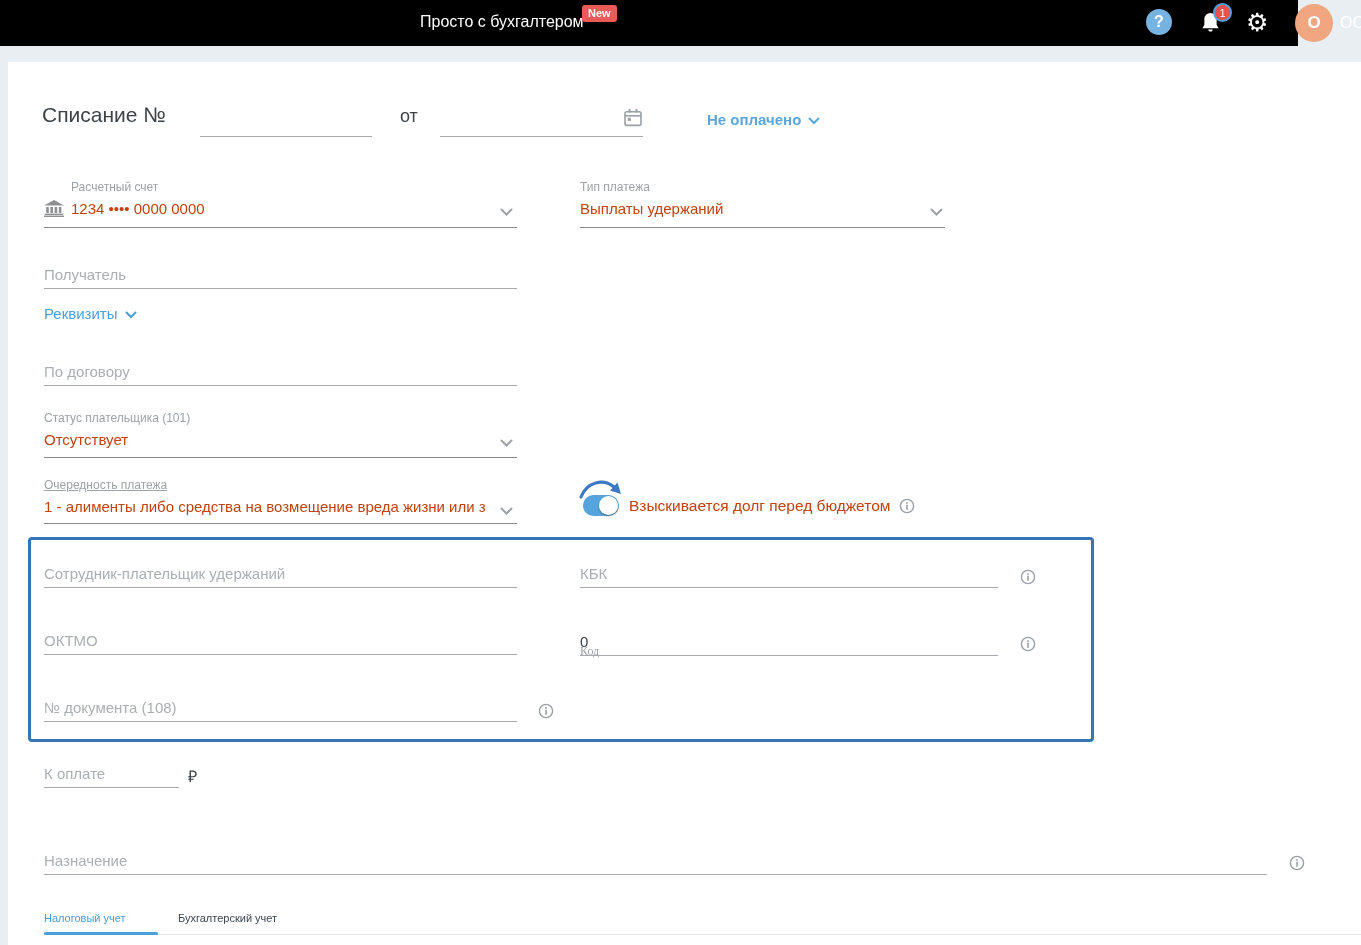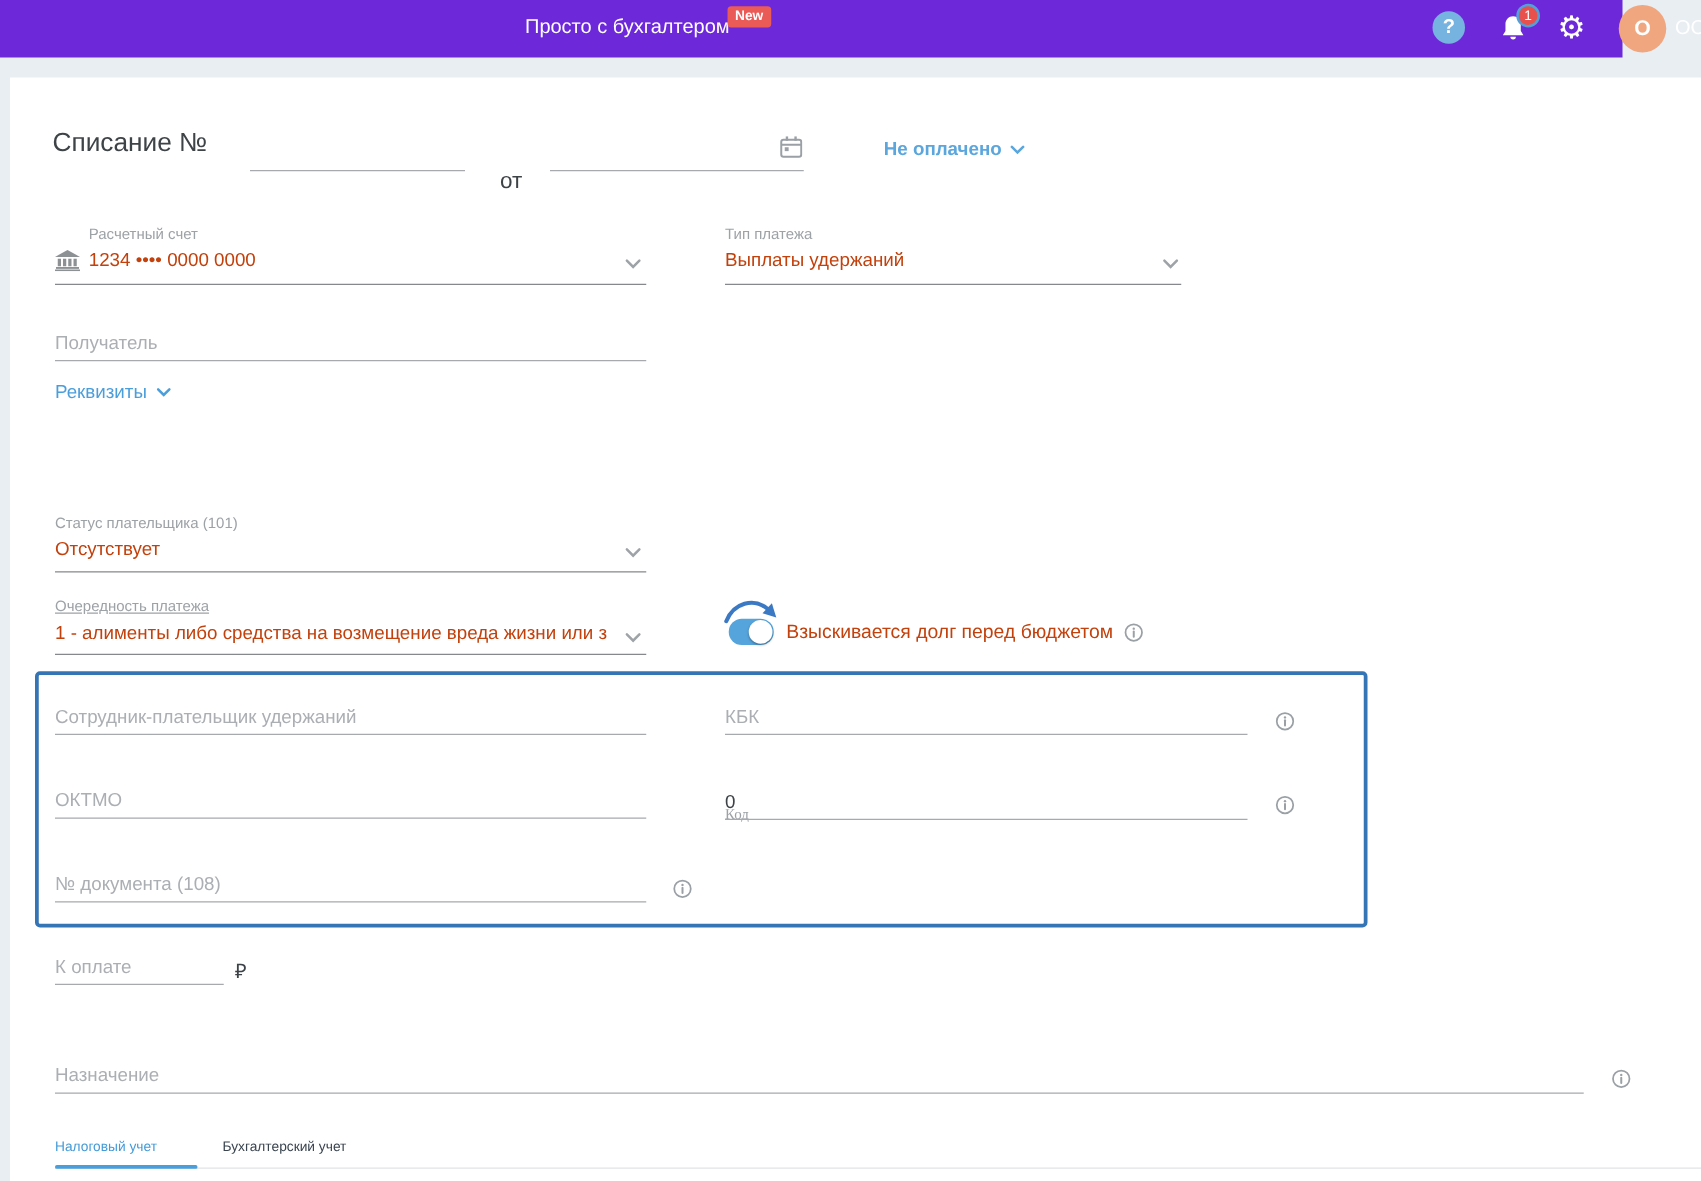--- a/index.html
+++ b/index.html
@@ -1,21 +1,21 @@
 <!DOCTYPE html>
 <html><head>
 <meta charset="utf-8">
 <style>
   * { margin:0; padding:0; box-sizing:border-box; }
   html,body { width:1361px; height:945px; }
   body { font-family:"Liberation Sans", sans-serif; background:#e9eef3; overflow:hidden; }
   #page { position:relative; width:1361px; height:945px; background:#e9eef3; overflow:hidden; }
 
   
-  .topbar { position:absolute; left:0; top:0; width:1298px; height:46px; background:#6d28d9; z-index:5; }
+  .topbar { position:absolute; left:0; top:0; width:1298px; height:46px; background:#000000; z-index:5; }
   .app-title { position:absolute; left:420px; top:13px; color:#fff; font-size:16px; white-space:nowrap; }
   .new-badge { position:absolute; left:582px; top:5px; background:#ea5a57; color:#fff; font-size:11px; font-weight:bold;
                padding:2px 6px 3px; border-radius:3px; }
   .help-circle { position:absolute; left:1146px; top:9px; width:26px; height:26px; border-radius:50%;
                  background:#77b3e1; color:#fff; font-weight:bold; font-size:16px; display:flex;
                  align-items:center; justify-content:center; cursor:pointer; }
   .bell-wrap { position:absolute; left:1199px; top:10px; width:24px; height:26px; cursor:pointer; }
   .bell-badge { position:absolute; left:1213px; top:3px; width:19px; height:19px; border-radius:50%;
                 background:#e8504e; border:2px solid #52a0d8; color:#fff; font-size:11px; display:flex;
                 align-items:center; justify-content:center; z-index:6; }
@@ -24,21 +24,21 @@
             background:#f0a67f; color:#fff; font-weight:bold; font-size:17px; display:flex;
             align-items:center; justify-content:center; cursor:pointer; }
   .org-name { position:absolute; left:1340px; top:14px; color:#fff; font-size:16px; white-space:nowrap; }
 
   
   .card { position:absolute; left:8px; top:62px; width:1353px; height:883px; background:#fff; }
 
   
   .abs { position:absolute; }
   .doc-title { position:absolute; left:42px; top:103px; font-size:21px; color:#3e4347; }
-  .from-label { position:absolute; left:400px; top:106px; font-size:18px; color:#3e4347;margin-top:28px; }
+  .from-label { position:absolute; left:400px; top:106px; font-size:18px; color:#3e4347; }
   .lbl { position:absolute; font-size:12px; color:#9da2a6; white-space:nowrap; }
   .val { position:absolute; font-size:15px; color:#c2410c; white-space:nowrap; }
   .uline { position:absolute; height:1px; background:#85898d; }
   input.fld { position:absolute; border:none; border-bottom:1px solid #a6aaae; background:transparent;
               font-family:"Liberation Sans", sans-serif; font-size:15px; color:#3c4247; outline:none;
               padding:0 0 1px 0; height:27px; }
   input.fld::placeholder { color:#abafb3; opacity:1; }
   .link { position:absolute; color:#4a9edb; font-size:15px; display:flex; align-items:center; gap:7px;
           cursor:pointer; white-space:nowrap; }
   .status-link { color:#5aa6dd;font-weight:bold; }
@@ -159,20 +159,21 @@
 
   <span class="link" style="left:44px; top:305px;">
     <span>Реквизиты</span>
     <span>
       <svg width="12" height="8" viewBox="0 0 12 8">
           <polyline points="1.5,1.5 6,6 10.5,1.5" fill="none" stroke="#4a9edb" stroke-width="2" stroke-linecap="round"></polyline>
         </svg>
     </span>
   </span>
 
+  <input class="fld" style="left: 44px; top: 359px; width: 473px;" placeholder="По договору">
 
   <div>
     <span class="lbl" style="left:44px; top:411px;">Статус плательщика (101)</span>
     <span class="val" style="left:44px; top:431px;">Отсутствует</span>
     <span class="chev" style="left:500px; top:434px;">
       <svg width="13" height="9" viewBox="0 0 13 9">
           <polyline points="1.5,1.5 6.5,6.5 11.5,1.5" fill="none" stroke="#9ea3a7" stroke-width="2" stroke-linecap="round"></polyline>
         </svg>
     </span>
     <div class="uline" style="left:44px; top:457px; width:473px;"></div>

